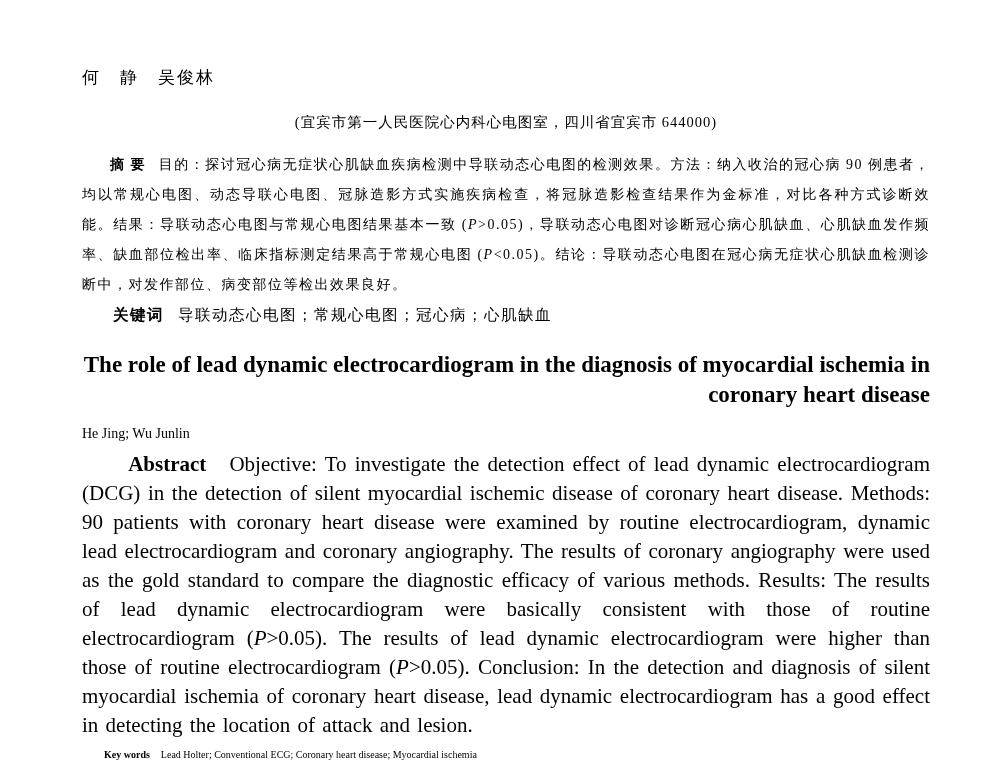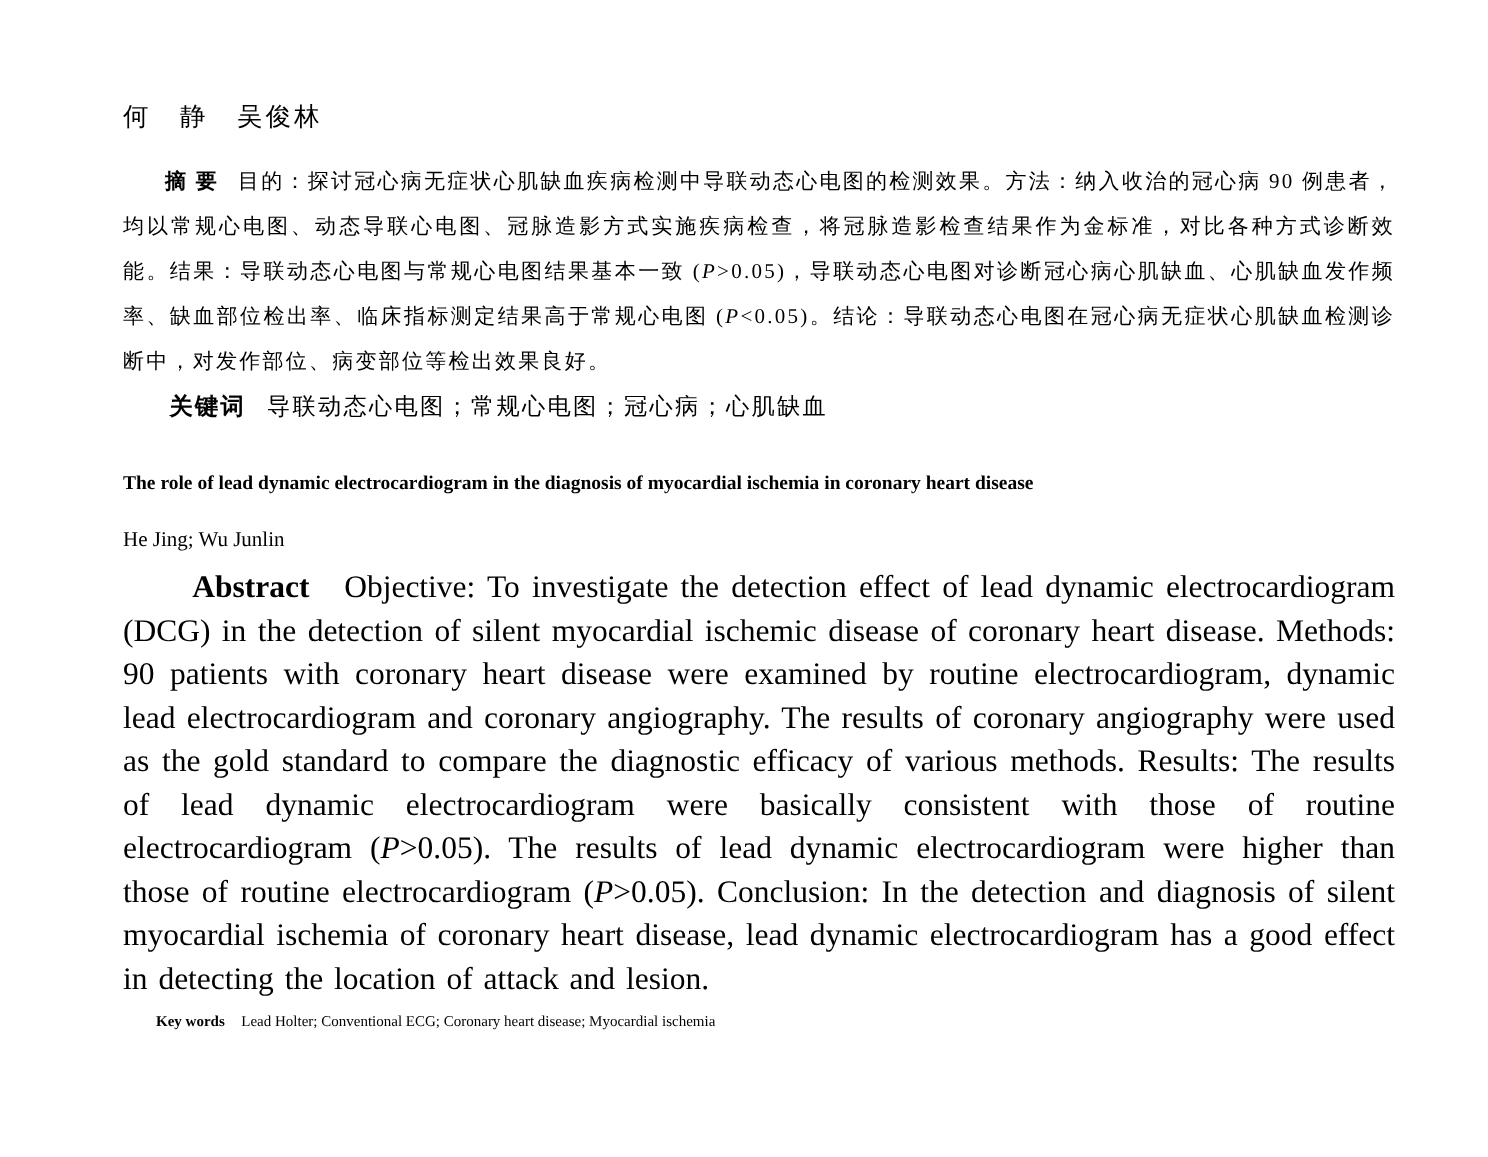--- a/index.html
+++ b/index.html
@@ -53,22 +53,22 @@
     text-indent: 2em;
     letter-spacing: 1.5px;
     margin: 0;
   }
   .label-zh {
     font-weight: bold;
     margin-right: 0.9em;
     text-align: center;
   }
   .title-en {
-    text-align: left;
-    font-size: 13px;
+    text-align: right;
+    font-size: 23px;
     font-weight: bold;
     line-height: 30px;
     margin: 20px auto 16px auto;
     width: 100%;
   }
   .authors-en {
     text-align: left;
     font-size: 14px;
     margin: 9px 0 0 0;
   }
@@ -97,20 +97,21 @@
   }
 </style>
 </head>
 <body>
 
 <div class="page">
 
 
   <div class="authors-zh">何　静　吴俊林</div>
 
+  <div class="affiliation-zh">(宜宾市第一人民医院心内科心电图室，四川省宜宾市 644000)</div>
 
   <p class="abs-zh">
     <span class="label-zh">摘 要</span><span>目的：探讨冠心病无症状心肌缺血疾病检测中导联动态心电图的检测效果。方法：纳入收治的冠心病 90 例患者，均以常规心电图、动态导联心电图、冠脉造影方式实施疾病检查，将冠脉造影检查结果作为金标准，对比各种方式诊断效能。结果：导联动态心电图与常规心电图结果基本一致 (<i>P</i>&gt;0.05)，导联动态心电图对诊断冠心病心肌缺血、心肌缺血发作频率、缺血部位检出率、临床指标测定结果高于常规心电图 (<i>P</i>&lt;0.05)。结论：导联动态心电图在冠心病无症状心肌缺血检测诊断中，对发作部位、病变部位等检出效果良好。</span>
   </p>
 
   <p class="kw-zh">
     <span class="label-zh">关键词</span><span>导联动态心电图；常规心电图；冠心病；心肌缺血</span>
   </p>
 
   <h2 class="title-en">The role of lead dynamic electrocardiogram in the diagnosis of myocardial ischemia in coronary heart disease</h2>

